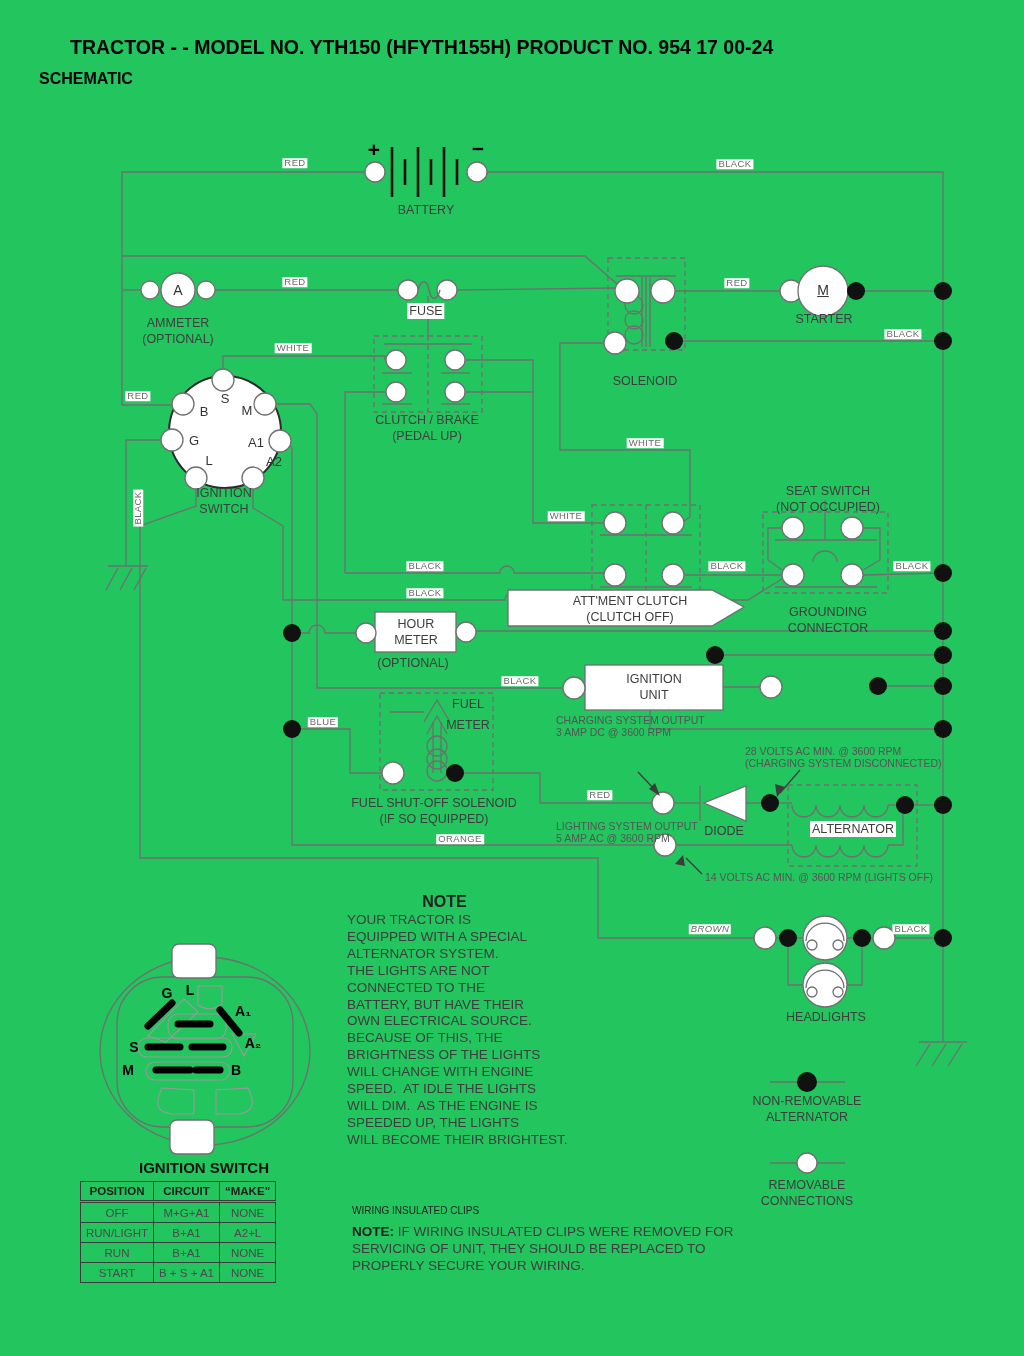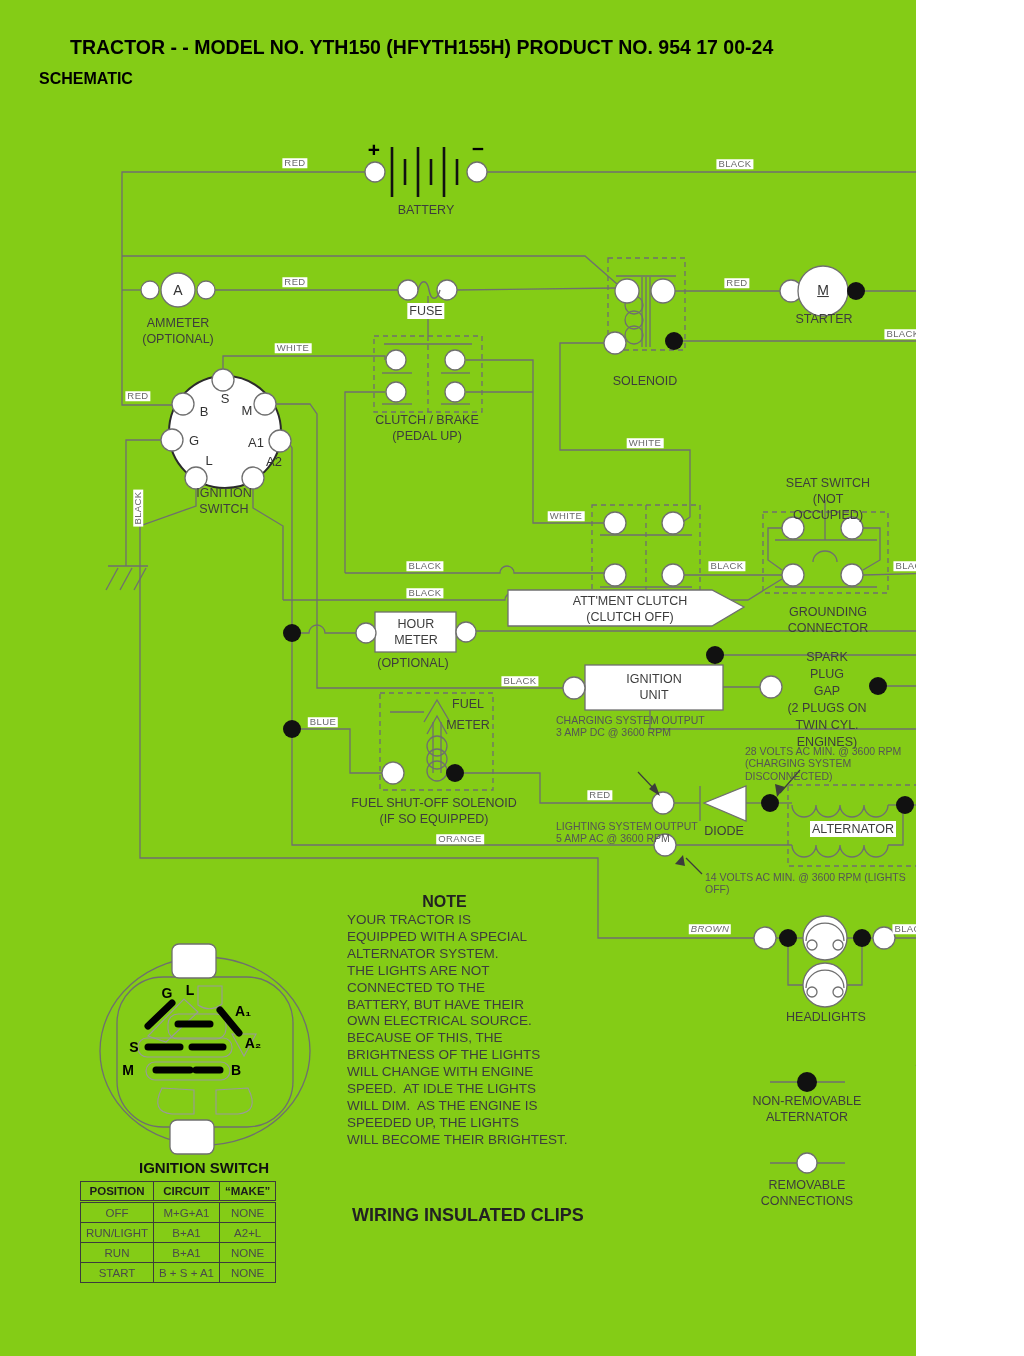--- a/index.html
+++ b/index.html
@@ -1,16 +1,16 @@
 <!DOCTYPE html>
 <html><head>
 <meta charset="utf-8">
 <style>
   html,body{margin:0;padding:0;background:#fff;}
-  #canvas{position:relative;width:916px;height:1356px;background:#84cc16;overflow:hidden;
+  #canvas{position:relative;width:1024px;height:1356px;background:#22c55e;overflow:hidden;
           font-family:"Liberation Sans", sans-serif;}
   svg{position:absolute;left:0;top:0;}
   .lbl{position:absolute;transform:translate(-50%,-50%);font-size:12.5px;color:#3d3d3d;
        text-align:center;white-space:pre-line;line-height:1.28;}
   .wire-lbl{font-size:9.5px;color:#6a6a6a;letter-spacing:.4px;background:#fff;padding:0 2px;
        line-height:1;white-space:nowrap;}
   .plate{background:#fff;padding:0 2px;}
   .sym{font-size:14px;color:#333;}
   .vert{transform:translate(-50%,-50%) rotate(-90deg);}
   .ann{position:absolute;font-size:10.5px;color:#555;line-height:1.18;white-space:pre-line;}
@@ -23,21 +23,21 @@
   #note-body{position:absolute;left:347px;top:912px;width:300px;font-size:13.5px;color:#3d3d3d;
        line-height:16.9px;white-space:pre-wrap;}
   #rotary-caption{position:absolute;left:204px;top:1167px;transform:translate(-50%,-50%);
        font-size:15px;font-weight:bold;color:#111;white-space:nowrap;}
   #switch-table{position:absolute;left:80px;top:1181px;border-collapse:collapse;}
   #switch-table th,#switch-table td{border:1.6px solid #3c3c3c;font-size:11.5px;padding:1px 5px;
        text-align:center;color:#4a4a4a;}
   #switch-table th{font-weight:bold;color:#1c1c1c;border-bottom:3.5px double #3c3c3c;padding:3px 5px;}
   #switch-table td{height:17px;}
   #clips{position:absolute;left:352px;top:1205px;width:480px;}
-  #clips-title{font-size:18px;font-weight:bold;color:#222;margin:0 0 7px 0;}
+  #clips-title{font-size:10px;font-weight:normal;color:#222;margin:0 0 7px 0;}
   #clips-body{font-size:13.5px;color:#3d3d3d;line-height:17px;white-space:pre-wrap;}
   #clips-body b{color:#222;}
 </style>
 </head>
 <body>
 
 <div id="canvas">
 
 <svg width="1024" height="1356" viewBox="0 0 1024 1356">
   <g fill="none" stroke="#6f6f6f" stroke-width="1.3">
@@ -406,25 +406,20 @@
 (CLUTCH OFF)</div>
 <div class="lbl wire-lbl" style="left:425px;top:566px;">BLACK</div>
 <div class="lbl wire-lbl" style="left:425px;top:593px;">BLACK</div>
 
 <div class="lbl" style="left:416px;top:632px;">HOUR
 METER</div>
 <div class="lbl" style="left:413px;top:663px;">(OPTIONAL)</div>
 <div class="lbl wire-lbl" style="left:520px;top:681px;">BLACK</div>
 <div class="lbl" style="left:654px;top:687px;">IGNITION
 UNIT</div>
-<div class="lbl" style="left:827px;top:700px;line-height:1.36;">SPARK
-PLUG
-GAP
-(2 PLUGS ON
-TWIN CYL. ENGINES)</div>
 
 <div class="lbl wire-lbl" style="left:323px;top:722px;">BLUE</div>
 <div class="lbl" style="left:468px;top:715px;line-height:1.7;">FUEL
 METER</div>
 <div class="lbl" style="left:434px;top:811px;">FUEL SHUT-OFF SOLENOID
 (IF SO EQUIPPED)</div>
 <div class="lbl wire-lbl" style="left:600px;top:795px;">RED</div>
 <div class="lbl wire-lbl" style="left:460px;top:839px;">ORANGE</div>
 
 <div class="ann" style="left:556px;top:714px;">CHARGING SYSTEM OUTPUT
@@ -498,15 +493,18 @@
     <tr>
       <td>START</td>
       <td>B + S + A1</td>
       <td>NONE</td>
     </tr>
   </tbody>
 </table>
 
 <div id="clips">
   <div id="clips-title">WIRING INSULATED CLIPS</div>
+  <div id="clips-body"><b>NOTE:</b><span> IF WIRING INSULATED CLIPS WERE REMOVED FOR
+SERVICING OF UNIT, THEY SHOULD BE REPLACED TO
+PROPERLY SECURE YOUR WIRING.</span></div>
 </div>
 
 </div>
 
 </body></html>

